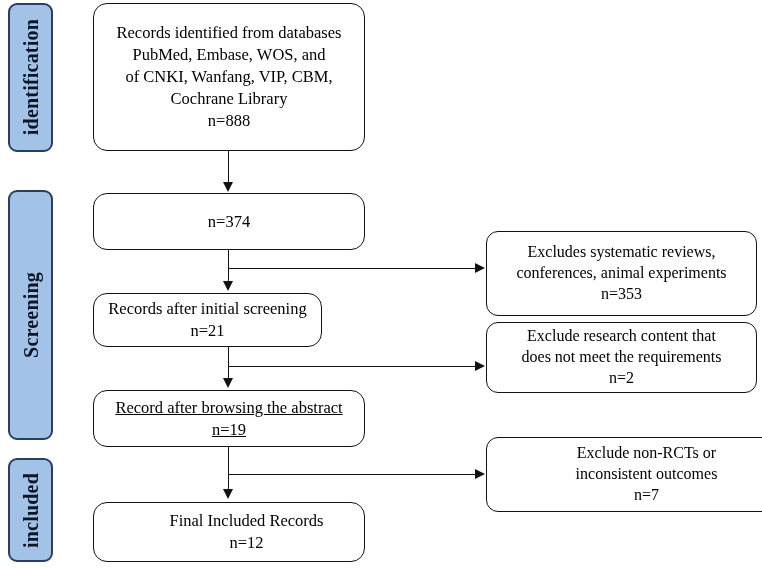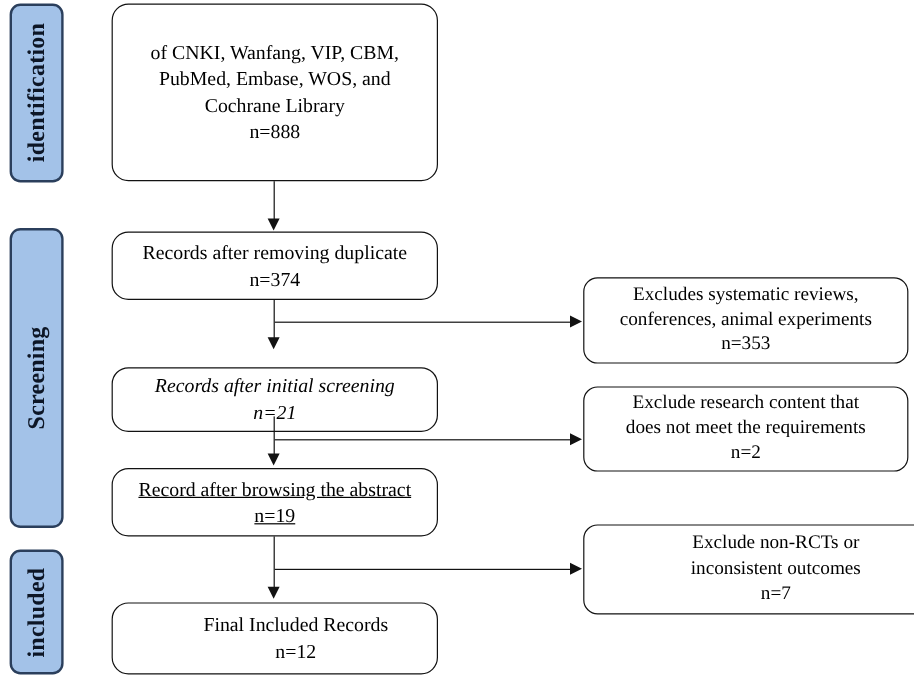--- a/index.html
+++ b/index.html
@@ -107,40 +107,40 @@
 
   <div class="stage-bar" style="left:8px; top:190px; width:45px; height:250px;">
     <span class="stage-label">Screening</span>
   </div>
 
   <div class="stage-bar" style="left:8px; top:458px; width:45px; height:104px;">
     <span class="stage-label">included</span>
   </div>
 
   <div class="flow-box" style="left:93px; top:3px; width:272px; height:148px;">
+    <span class="line">Records identified from databases</span>
+    <span class="line">PubMed, Embase, WOS, and</span>
     <span class="line">of CNKI, Wanfang, VIP, CBM,</span>
-    <span class="line">PubMed, Embase, WOS, and</span>
     <span class="line">Cochrane Library</span>
     <span class="line">n=888</span>
   </div>
 
   <div class="v-line" style="left:228px; top:151px; height:32px;"></div>
   <div class="arrow-down" style="left:223px; top:182px;"></div>
 
   <div class="flow-box" style="left:93px; top:193px; width:272px; height:57px;">
-    <span class="line">Records after removing duplicate</span>
     <span class="line">n=374</span>
   </div>
 
   <div class="v-line" style="left:228px; top:250px; height:32px;"></div>
   <div class="arrow-down" style="left:223px; top:281px;"></div>
   <div class="h-line" style="left:229px; top:268px; width:246px;"></div>
   <div class="arrow-right" style="left:475px; top:263px;"></div>
 
-  <div class="flow-box" style="left:93px; top:306px; width:272px; height:54px;font-style:italic;">
+  <div class="flow-box" style="left:93px; top:293px; width:229px; height:54px;">
     <span class="line">Records after initial screening</span>
     <span class="line">n=21</span>
   </div>
 
   <div class="v-line" style="left:228px; top:347px; height:33px;"></div>
   <div class="arrow-down" style="left:223px; top:378px;"></div>
   <div class="h-line" style="left:229px; top:366px; width:246px;"></div>
   <div class="arrow-right" style="left:475px; top:361px;"></div>
 
   <div class="flow-box" style="left:93px; top:390px; width:272px; height:57px;text-decoration:underline;">
@@ -151,21 +151,21 @@
   <div class="v-line" style="left:228px; top:447px; height:44px;"></div>
   <div class="arrow-down" style="left:223px; top:489px;"></div>
   <div class="h-line" style="left:229px; top:474px; width:246px;"></div>
   <div class="arrow-right" style="left:475px; top:469px;"></div>
 
   <div class="flow-box" style="left:93px; top:502px; width:272px; height:60px;padding-left:41px;">
     <span class="line">Final Included Records</span>
     <span class="line">n=12</span>
   </div>
 
-  <div class="flow-box exclude-box" style="left:486px; top:231px; width:271px; height:72px;">
+  <div class="flow-box exclude-box" style="left:486px; top:231px; width:271px; height:85px;">
     <span class="line">Excludes systematic reviews,</span>
     <span class="line">conferences, animal experiments</span>
     <span class="line">n=353</span>
   </div>
 
   <div class="flow-box exclude-box" style="left:486px; top:322px; width:271px; height:71px;">
     <span class="line">Exclude research content that</span>
     <span class="line">does not meet the requirements</span>
     <span class="line">n=2</span>
   </div>

